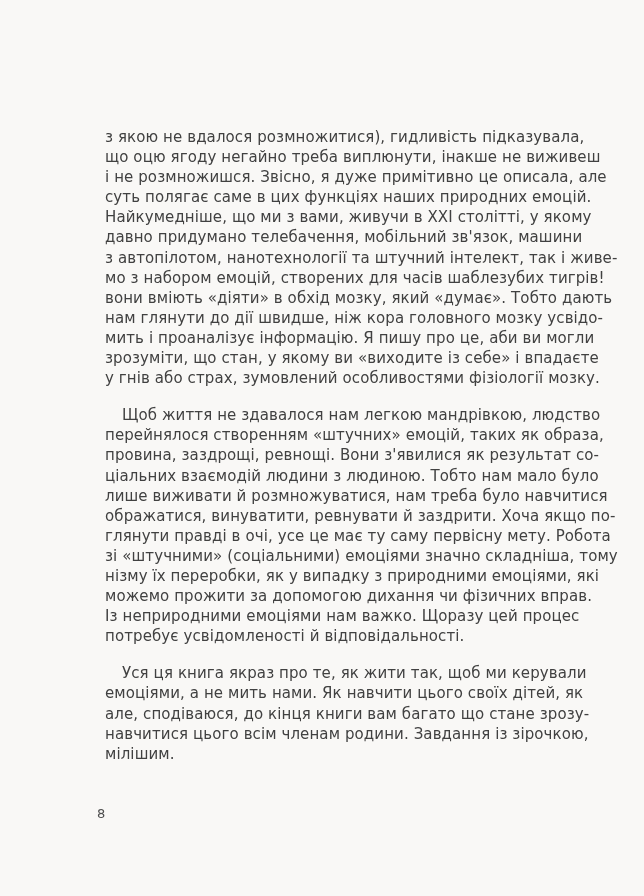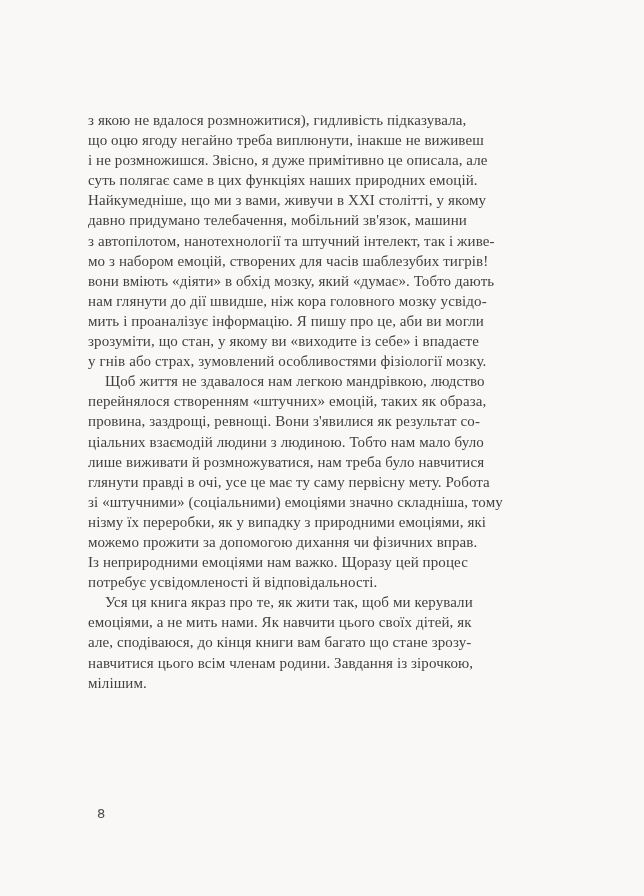--- a/index.html
+++ b/index.html
@@ -20,23 +20,22 @@
   .text-block {
     position: absolute;
     left: 88px;
     top: 110px;
     width: 505px;
     font-size: 15px;
     line-height: 20.1px;
     letter-spacing: 0.1px;
   }
   .para {
-    margin: 0;
+    margin: 17px;
     padding: 0;
-    font-family: Liberation Serif, serif;
   }
   .line {
     white-space: nowrap;
   }
   .line.first-indent {
     padding-left: 17px;
   }
   .page-number {
     position: absolute;
     left: 97px;
@@ -64,20 +63,21 @@
         <div class="line">мить і проаналізує інформацію. Я пишу про це, аби ви могли</div>
         <div class="line">зрозуміти, що стан, у якому ви «виходите із себе» і впадаєте</div>
         <div class="line">у гнів або страх, зумовлений особливостями фізіології мозку.</div>
       </div>
       <div class="para">
         <div class="line first-indent">Щоб життя не здавалося нам легкою мандрівкою, людство</div>
         <div class="line">перейнялося створенням «штучних» емоцій, таких як образа,</div>
         <div class="line">провина, заздрощі, ревнощі. Вони з'явилися як результат со-</div>
         <div class="line">ціальних взаємодій людини з людиною. Тобто нам мало було</div>
         <div class="line">лише виживати й розмножуватися, нам треба було навчитися</div>
+        <div class="line">ображатися, винуватити, ревнувати й заздрити. Хоча якщо по-</div>
         <div class="line">глянути правді в очі, усе це має ту саму первісну мету. Робота</div>
         <div class="line">зі «штучними» (соціальними) емоціями значно складніша, тому</div>
         <div class="line">нізму їх переробки, як у випадку з природними емоціями, які</div>
         <div class="line">можемо прожити за допомогою дихання чи фізичних вправ.</div>
         <div class="line">Із неприродними емоціями нам важко. Щоразу цей процес</div>
         <div class="line">потребує усвідомленості й відповідальності.</div>
       </div>
       <div class="para">
         <div class="line first-indent">Уся ця книга якраз про те, як жити так, щоб ми керували</div>
         <div class="line">емоціями, а не мить нами. Як навчити цього своїх дітей, як</div>

